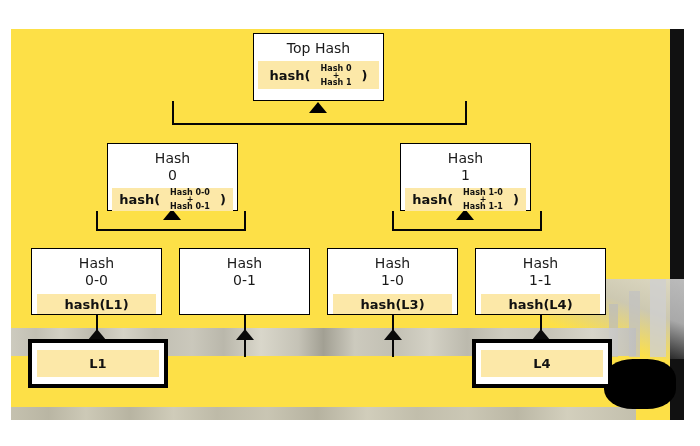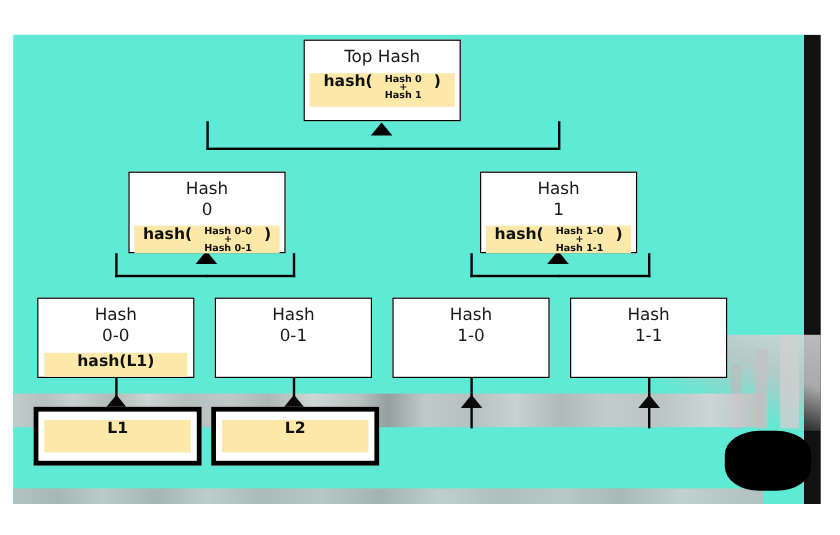--- a/index.html
+++ b/index.html
@@ -1,21 +1,21 @@
 <!DOCTYPE html>
 <html><head>
 <meta charset="utf-8">
 <style>
   html,body{margin:0;padding:0;background:#ffffff;}
   body{width:700px;height:446px;position:relative;overflow:hidden;
        font-family:"DejaVu Sans","Liberation Sans",sans-serif;}
 
   
   #canvas{position:absolute;left:11px;top:29px;width:673px;height:391px;
-          background:#5eead4;overflow:hidden;text-decoration:underline;}
+          background:#fde047;overflow:hidden;text-decoration:underline;}
 
   
   .artifact{position:absolute;pointer-events:none;}
   #art-band-mid{left:0px;top:299px;width:625px;height:28px;
       background:linear-gradient(90deg,
         #c9c9c9 0%, #bdbdbd 4%, #cfcfcf 8%, #b8b8b8 13%, #d2d2d2 18%,
         #bcbcbc 23%, #c6c6c6 29%, #b4b4b4 34%, #d6d6d6 40%, #c0c0c0 46%,
         #9a9a9a 50%, #c8c8c8 55%, #bdbdbd 61%, #d0d0d0 67%, #b6b6b6 73%,
         #cacaca 79%, #c2c2c2 86%, #d4d4d4 93%, #bfbfbf 100%);
       opacity:.92;}
@@ -33,21 +33,21 @@
   #art-right-col-c{right:66px;top:275px;width:9px;height:53px;background:#bcbcbc;opacity:.7;}
   #art-right-blob{right:8px;top:330px;width:72px;height:50px;background:#000000;border-radius:40%;}
   #art-right-edge{right:0px;top:0px;width:14px;height:391px;background:#111111;}
 
   
   .node{position:absolute;background:#ffffff;border:1px solid #000000;
         box-sizing:border-box;display:flex;flex-direction:column;
         align-items:center;justify-content:flex-start;}
   .node-title{color:#1a1a1a;font-size:14px;line-height:17px;
               text-align:center;padding-top:6px;white-space:pre-line;font-weight:400;}
-  .formula{background:#fce8a8;display:flex;align-items:flex-start;
+  .formula{background:#fce8a8;display:flex;align-items:center;
            justify-content:center;box-sizing:border-box;}
   .fx{color:#111111;font-size:13px;font-weight:600;}
   .stack{display:flex;flex-direction:column;align-items:center;
          justify-content:center;line-height:9px;margin:0 10px;}
   .stack span{color:#111111;font-size:8px;font-weight:700;}
   .stack .plus{font-size:8px;line-height:5px;}
   .single{color:#111111;font-size:13px;font-weight:600;}
 
   
   #node-top{left:242px;top:4px;width:131px;height:68px;}
@@ -172,30 +172,36 @@
       <span class="single">hash(L1)</span>
     </div>
   </div>
   <div class="node lvl3" id="node-h01">
     <div class="node-title">Hash
 0-1</div>
   </div>
   <div class="node lvl3" id="node-h10">
     <div class="node-title">Hash
 1-0</div>
+    <div class="formula">
+      <span class="single">hash(L3)</span>
+    </div>
   </div>
   <div class="node lvl3" id="node-h11">
     <div class="node-title">Hash
 1-1</div>
+    <div class="formula">
+      <span class="single">hash(L4)</span>
+    </div>
   </div>
 
   <div class="leaf" id="leaf-l1">
     <div class="formula">
       <span class="single">L1</span>
     </div>
   </div>
-  <div class="leaf" id="leaf-l2">
-    <div class="formula">
-      <span class="single">L2</span>
+  <div class="leaf" id="leaf-l4">
+    <div class="formula">
+      <span class="single">L4</span>
     </div>
   </div>
 
 </div>
 
 </body></html>

